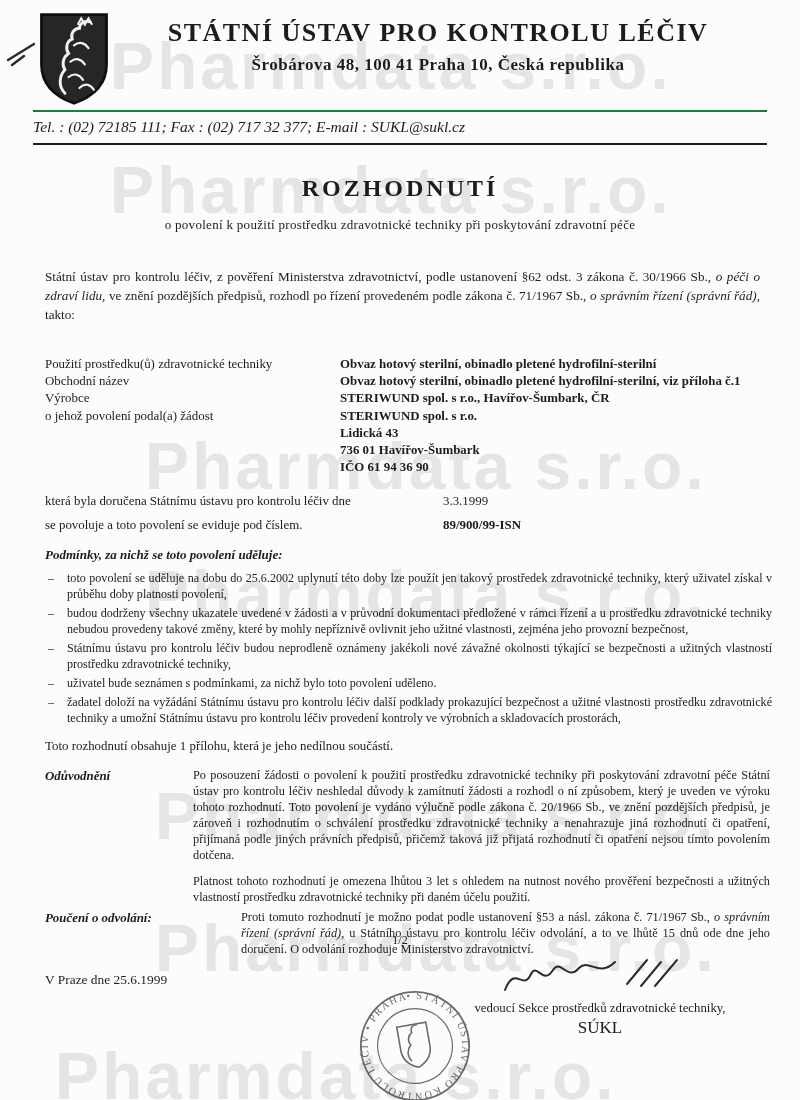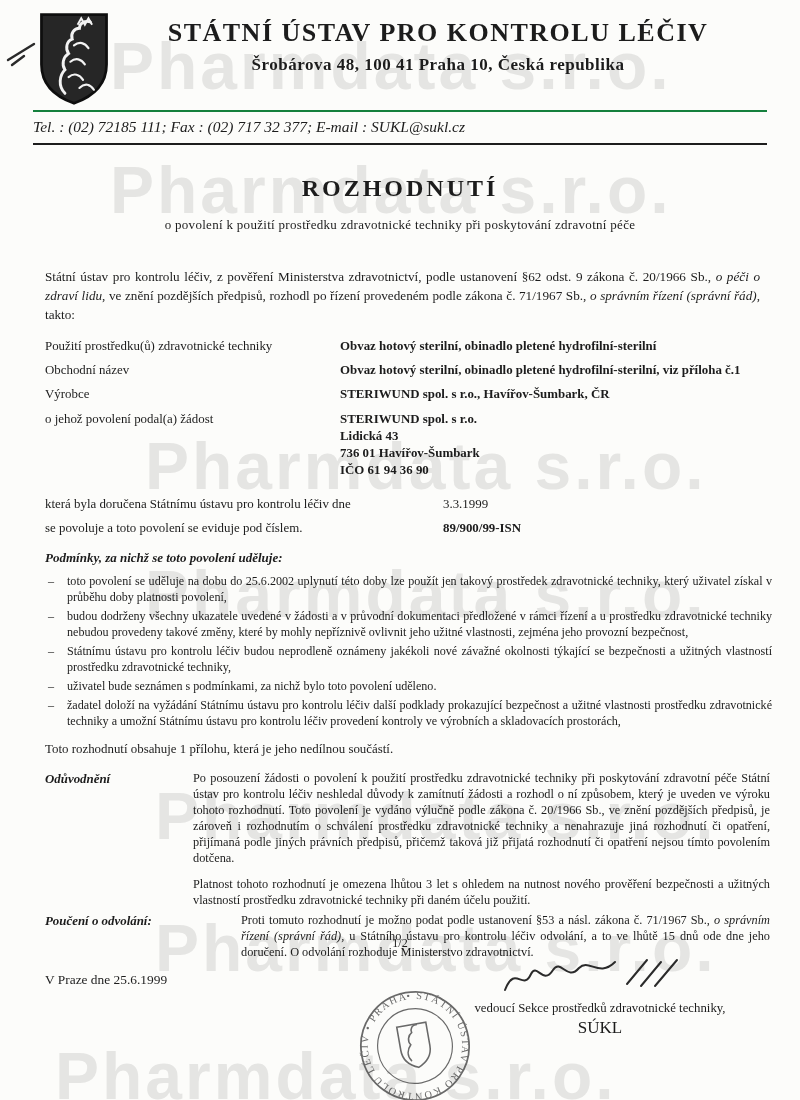--- a/index.html
+++ b/index.html
@@ -30,21 +30,21 @@
     text-align:left;font-style:italic;font-size:15.5px;padding:6px 0 7px;
   }
   
   .title-block{text-align:center;margin-top:30px;}
   .title-main{font-size:24px;font-weight:bold;letter-spacing:3px;}
   .title-sub{font-size:13px;margin-top:15px;letter-spacing:.3px;}
   
   .intro{margin:34px 40px 0 45px;font-size:13.2px;line-height:1.45;text-align:justify;}
   .it{font-style:italic;}
   
-  .fields{margin:14px 28px 0 45px;display:grid;grid-template-columns:295px 1fr;row-gap:7px;font-size:12.9px;line-height:1.32;}
+  .fields{margin:32px 28px 0 45px;display:grid;grid-template-columns:295px 1fr;font-size:12.9px;line-height:1.32;}
   .field-value{font-weight:bold;}
   
   .kv-row{display:grid;grid-template-columns:398px 1fr;margin:0 28px 0 45px;font-size:12.9px;}
   .kv-row.first{margin-top:18px;}
   .kv-row.second{margin-top:9px;}
   .kv-bold{font-weight:bold;}
   
   .conditions{margin:14px 28px 0 45px;}
   .cond-heading{font-weight:bold;font-style:italic;font-size:13px;}
   .cond-list{margin:7px 0 0 0;padding:0;list-style:none;font-size:12.1px;line-height:1.33;}
@@ -100,21 +100,21 @@
         <div class="address">Šrobárova 48, 100 41 Praha 10, Česká republika</div>
       </div>
     </div>
     <div class="contact-bar">Tel. :  (02) 72185 111;  Fax :  (02) 717 32 377;  E-mail :  SUKL@sukl.cz</div>
 
     <div class="title-block">
       <div class="title-main">ROZHODNUTÍ</div>
       <div class="title-sub">o povolení k použití prostředku zdravotnické techniky při poskytování zdravotní péče</div>
     </div>
 
-    <p class="intro"><span>Státní ústav pro kontrolu léčiv, z pověření Ministerstva zdravotnictví, podle ustanovení §62 odst. 9 zákona č. 20/1966 Sb., </span><span class="it">o péči o zdraví lidu</span><span>, ve znění pozdějších předpisů, rozhodl po řízení provedeném podle zákona č. 71/1967 Sb., </span><span class="it">o správním řízení (správní řád)</span><span>, takto:</span></p>
+    <p class="intro"><span>Státní ústav pro kontrolu léčiv, z pověření Ministerstva zdravotnictví, podle ustanovení §62 odst. 3 zákona č. 30/1966 Sb., </span><span class="it">o péči o zdraví lidu</span><span>, ve znění pozdějších předpisů, rozhodl po řízení provedeném podle zákona č. 71/1967 Sb., </span><span class="it">o správním řízení (správní řád)</span><span>, takto:</span></p>
 
     <div class="fields">
       <div class="field-label">Použití prostředku(ů) zdravotnické techniky</div>
       <div class="field-value">Obvaz hotový sterilní, obinadlo pletené hydrofilní-sterilní</div>
 
       <div class="field-label">Obchodní název</div>
       <div class="field-value">Obvaz hotový sterilní, obinadlo pletené hydrofilní-sterilní,  viz příloha č.1</div>
 
       <div class="field-label">Výrobce</div>
       <div class="field-value">STERIWUND spol. s r.o., Havířov-Šumbark, ČR</div>

